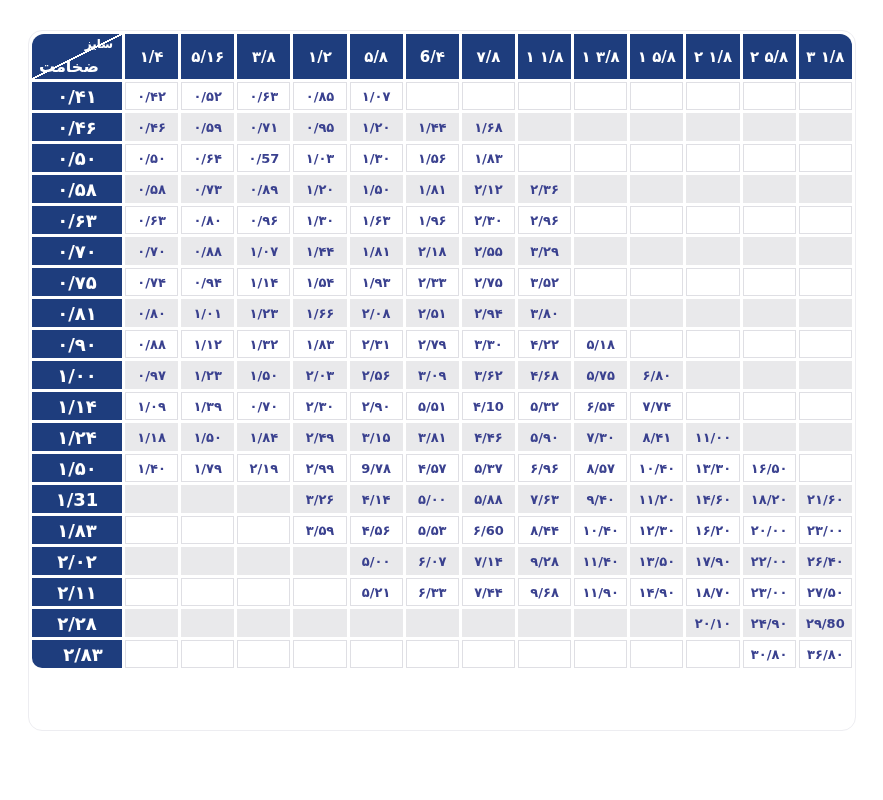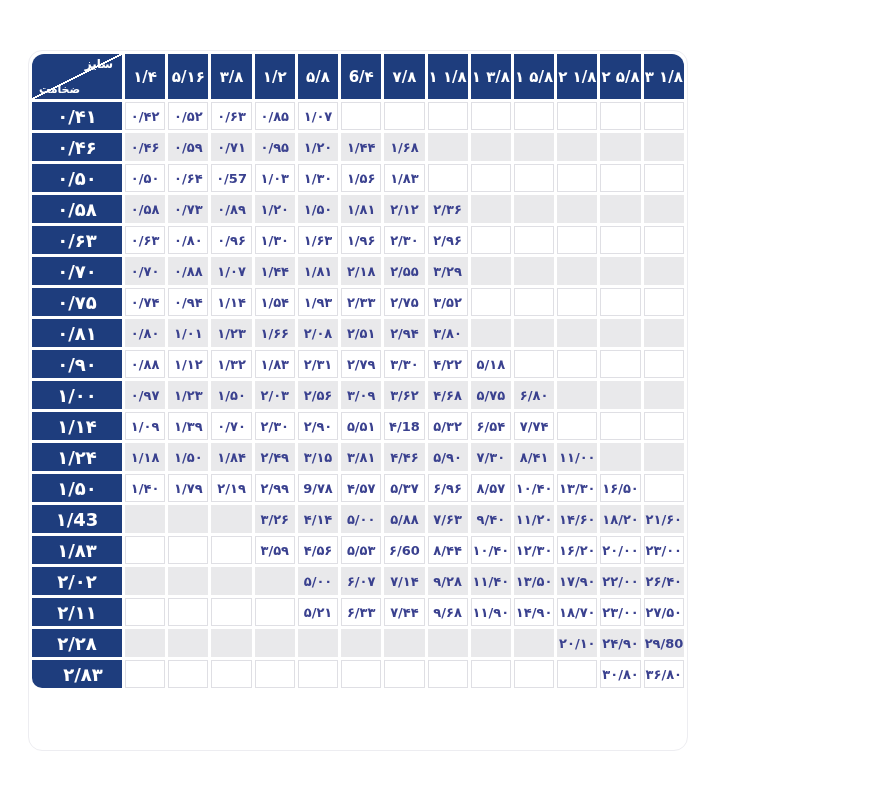--- a/index.html
+++ b/index.html
@@ -7,28 +7,27 @@
     padding: 0;
     background: #ffffff;
     width: 883px;
     height: 800px;
     font-family: "DejaVu Sans", sans-serif;
   }
   .card {
     position: absolute;
     left: 28px;
     top: 30px;
-    width: 660px;
+    width: 828px;
     height: 701px;
     background: #ffffff;
     border: 1px solid #ededf1;
     border-radius: 14px;
     box-sizing: border-box;
     overflow: hidden;
-    margin-top: 20px;
   }
   table.size-table {
     width: 100%;
     table-layout: fixed;
     border-collapse: separate;
     border-spacing: 3px;
   }
   col.thickness-col { width: 90px; }
   th, td {
     text-align: center;
@@ -59,21 +58,21 @@
     position: absolute;
     top: 3px;
     right: 9px;
     font-size: 12px;
     font-weight: 700;
   }
   .corner-bottom {
     position: absolute;
     bottom: 3px;
     left: 7px;
-    font-size: 11px;
+    font-size: 16px;
     font-weight: 700;
   }
   tbody th.rowh {
     background: #1e3d7d;
     color: #ffffff;
     height: 28px;
     font-size: 18px;
     font-weight: 700;
   }
   tbody th.rowh.last { border-bottom-left-radius: 10px; padding-left: 12px; }
@@ -294,21 +293,21 @@
           <td></td>
         </tr>
         <tr>
           <th class="rowh">۱/۱۴</th>
           <td>۱/۰۹</td>
           <td>۱/۳۹</td>
           <td>۰/۷۰</td>
           <td>۲/۳۰</td>
           <td>۲/۹۰</td>
           <td>۵/۵۱</td>
-          <td>۴/18</td>
+          <td>۴/10</td>
           <td>۵/۳۲</td>
           <td>۶/۵۴</td>
           <td>۷/۷۴</td>
           <td></td>
           <td></td>
           <td></td>
         </tr>
         <tr>
           <th class="rowh">۱/۲۴</th>
           <td>۱/۱۸</td>
@@ -335,21 +334,21 @@
           <td>۴/۵۷</td>
           <td>۵/۳۷</td>
           <td>۶/۹۶</td>
           <td>۸/۵۷</td>
           <td>۱۰/۴۰</td>
           <td>۱۳/۳۰</td>
           <td>۱۶/۵۰</td>
           <td></td>
         </tr>
         <tr>
-          <th class="rowh">۱/43</th>
+          <th class="rowh">۱/31</th>
           <td></td>
           <td></td>
           <td></td>
           <td>۳/۲۶</td>
           <td>۴/۱۴</td>
           <td>۵/۰۰</td>
           <td>۵/۸۸</td>
           <td>۷/۶۳</td>
           <td>۹/۴۰</td>
           <td>۱۱/۲۰</td>

